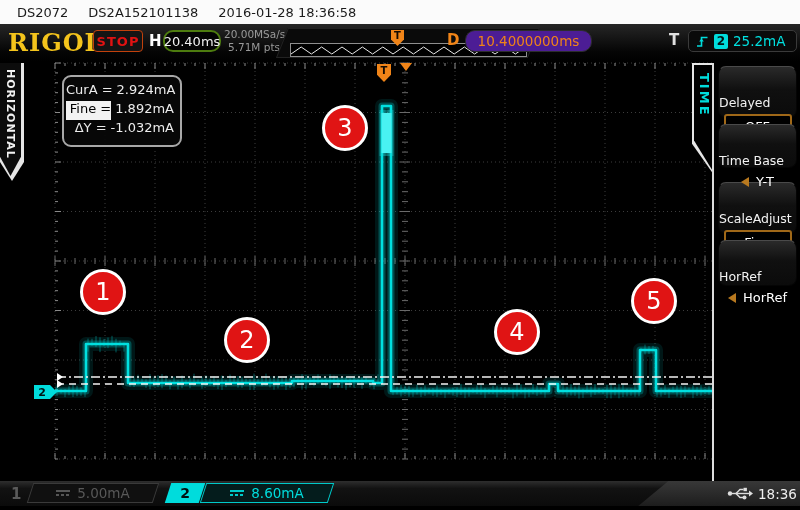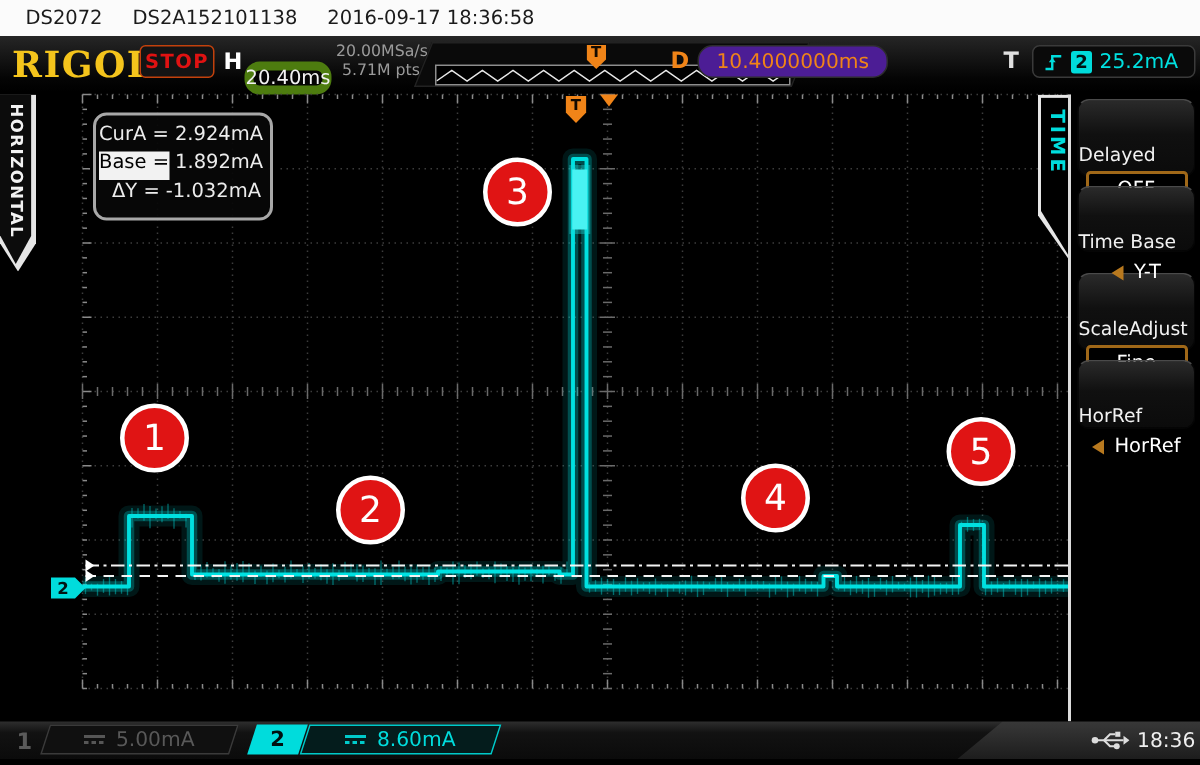--- a/index.html
+++ b/index.html
@@ -10,22 +10,22 @@
   .titlebar{left:0;top:0;width:800px;height:24px;background:#fbfbfb;color:#1b1b1b;
             font-size:13px;display:flex;align-items:center;gap:20px;padding-left:17px;}
   
   .header{left:0;top:24px;width:800px;height:37px;background:linear-gradient(#262626,#050505 75%,#000);}
   .logo{left:8px;top:28px;font-family:"DejaVu Serif","Liberation Serif",serif;font-weight:bold;
         font-size:24px;color:#f4c41c;letter-spacing:1px;}
   .stopbadge{left:93px;top:30px;width:50px;height:22px;background:#141414;border:1px solid #c2410c;
              border-radius:4px;color:#e01212;font-weight:bold;font-size:13px;letter-spacing:1px;
              display:flex;align-items:center;justify-content:center;}
   .hlabel{left:149px;top:32px;color:#fff;font-weight:bold;font-size:15px;}
-  .tbase{left:163px;top:30px;width:58px;height:22px;background:#040404;border:6px solid #4d7c0f;
-         border-radius:10px;color:#f2f2f2;font-size:13px;display:flex;align-items:center;justify-content:center;margin-top:11px;}
+  .tbase{left:163px;top:30px;width:58px;height:22px;background:#040404;border:2px solid #4d7c0f;
+         border-radius:10px;color:#f2f2f2;font-size:13px;display:flex;align-items:center;justify-content:center;}
   .srate{left:224px;top:28px;width:56px;color:#9a9a9a;font-size:10.5px;line-height:13px;text-align:right;}
   .prevband{left:288px;top:28px;width:252px;height:30px;background:#0a0a0a;border:1px solid #222;
             transform:skewX(-22deg);transform-origin:0 0;}
   .prevstrip{left:290px;top:43px;width:237px;height:14px;border:1px solid #8e8e8e;background:#000;}
   .tflag{width:13px;height:16px;background:#f08418;color:#140a00;font-size:10px;font-weight:bold;
          text-align:center;line-height:12px;
          clip-path:polygon(0 0,100% 0,100% 60%,50% 100%,0 60%);}
   .dlabel{left:447px;top:31px;color:#f08418;font-weight:bold;font-size:15px;}
   .delaybox{left:465px;top:30px;width:127px;height:22px;background:#4c1d95;border:1px solid #2d2d2d;
             border-radius:10px;color:#f08418;font-size:13.5px;display:flex;align-items:center;justify-content:center;}
@@ -87,21 +87,21 @@
   #scope{position:absolute;left:0;top:0;pointer-events:none;}
 </style>
 </head>
 <body>
 
 <div id="stage">
 
   <div class="abs titlebar">
     <span>DS2072</span>
     <span>DS2A152101138</span>
-    <span>2016-09-17  18:36:58</span>
+    <span>2016-01-28  18:36:58</span>
   </div>
 
   <div class="abs header"></div>
   <div class="abs logo">RIGOL</div>
   <div class="abs stopbadge">STOP</div>
   <div class="abs hlabel">H</div>
   <div class="abs tbase">20.40ms</div>
   <div class="abs srate">
     <div>20.00MSa/s</div>
     <div>5.71M pts</div>
@@ -604,21 +604,21 @@
     </svg>
 
   <div class="abs tflag" style="left:377px;top:64px;width:14px;height:18px;line-height:13px;">T</div>
 
   <div class="abs curbox">
     <div class="currow">
       <span class="curlab">CurA =</span>
       <span>2.924mA</span>
     </div>
     <div class="currow">
-      <span class="curlab hi">Base =</span>
+      <span class="curlab hi">Fine =</span>
       <span>1.892mA</span>
     </div>
     <div class="currow">
       <span class="curlab">ΔY =</span>
       <span>-1.032mA</span>
     </div>
   </div>
 
   <div class="abs htab-outer"></div>
   <div class="abs htab-inner">

